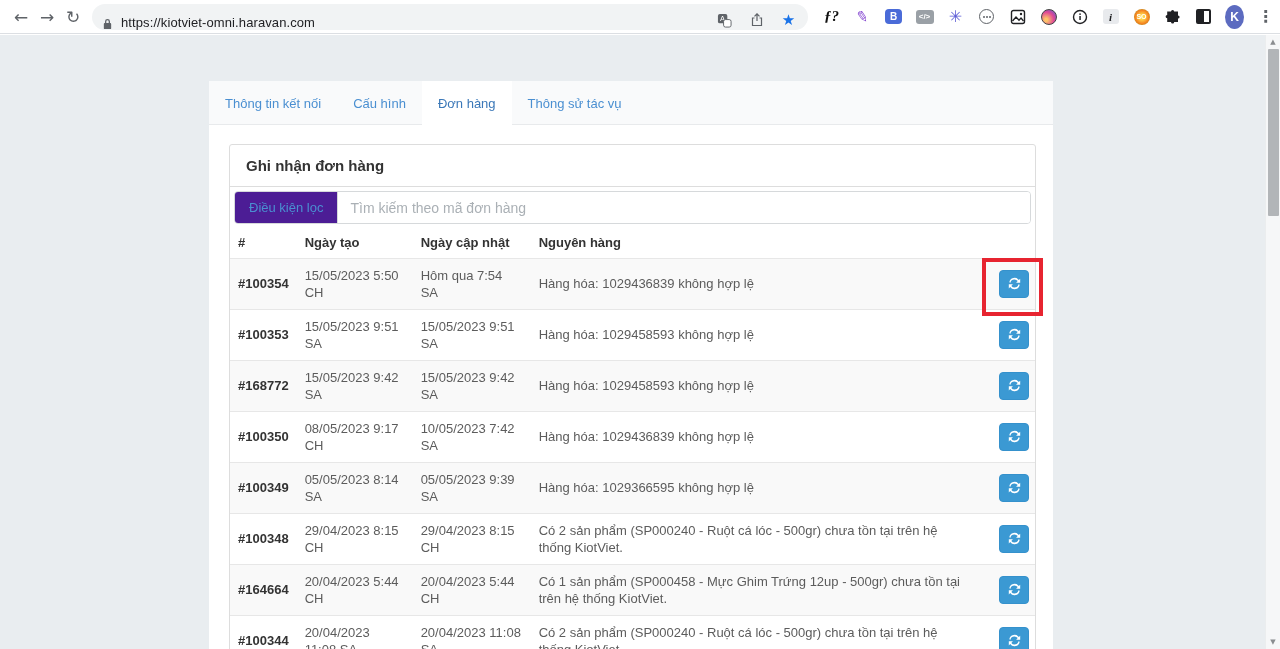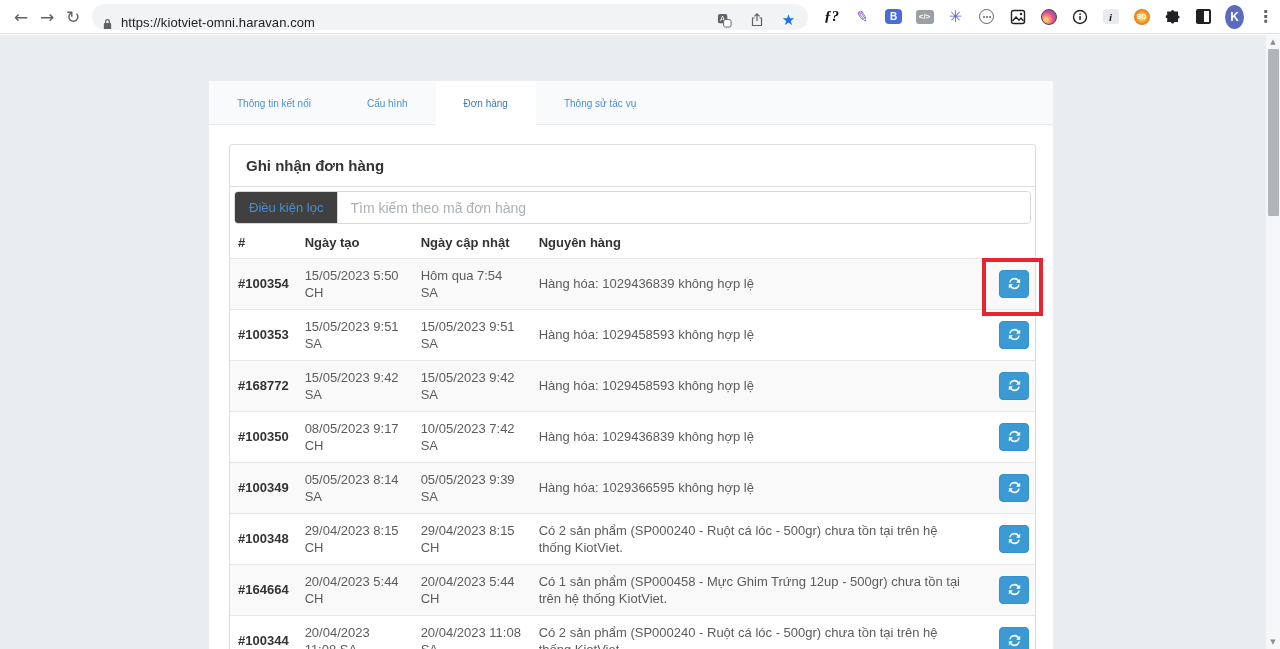--- a/index.html
+++ b/index.html
@@ -52,32 +52,32 @@
   .vscroll { position:absolute; top:0; right:0; width:15px; height:614px; background:#f6f7f8; border-left:1px solid #ebedee; }
   .vscroll .arrow { position:absolute; left:0; width:14px; text-align:center; font-size:7px; color:#8a8d90; font-family:"DejaVu Sans", sans-serif; }
   .arrow-up { top:3px; } .arrow-down { bottom:3px; }
   .vthumb { position:absolute; top:14px; left:2px; width:11px; height:167px; background:#b2b5b8; border-radius:1px; }
   
   .tabs-bar {
     position:absolute; left:209px; top:46px; width:844px; height:44px;
     background:#f9fafb; border-bottom:1px solid #e8eaec; display:flex; align-items:stretch;
   }
   .tab {
-    display:flex; align-items:center; padding:0 28px; font-size:10px;
+    display:flex; align-items:center; padding:0 16px; font-size:13px;
     color:#4a8fd1; cursor:pointer; height:45px;
   }
   .tab.active { background:#fff; color:#3b78b8; }
   
   .card-body { position:absolute; left:209px; top:90px; width:844px; bottom:0; background:#fff; overflow:hidden; }
   .panel { margin:19px 17px 0 20px; border:1px solid #ddd; border-radius:3px; }
   .panel-heading { padding:12px 16px; font-size:15px; font-weight:bold; color:#333; border-bottom:1px solid #ddd; }
   .filter-wrap { padding:4px; }
   .input-group { display:flex; height:33px; border:1px solid #d6d9db; border-radius:4px; overflow:hidden; }
   .addon {
-    background:#404040; color:#4a8fd1; font-size:13px; padding:0 14px;
+    background:#4c1d95; color:#4a8fd1; font-size:13px; padding:0 14px;
     display:flex; align-items:center; border-right:1px solid #d6d9db; cursor:pointer; white-space:nowrap;
   }
   .search-input { flex:1; border:0; outline:none; font-size:14px; padding:0 12px; color:#333; font-family:"Liberation Sans", sans-serif; }
   .search-input::placeholder { color:#aab0b5; }
   
   table { width:100%; border-collapse:collapse; font-size:13px; }
   thead th { text-align:left; font-weight:bold; color:#333; padding:7px 8px; height:30px; }
   tbody tr { border-top:1px solid #e7e7e7; }
   tbody tr:nth-child(odd) { background:#f9f9f9; }
   tbody td { padding:8px; color:#5c5c5c; vertical-align:middle; height:51px; line-height:17px; }

